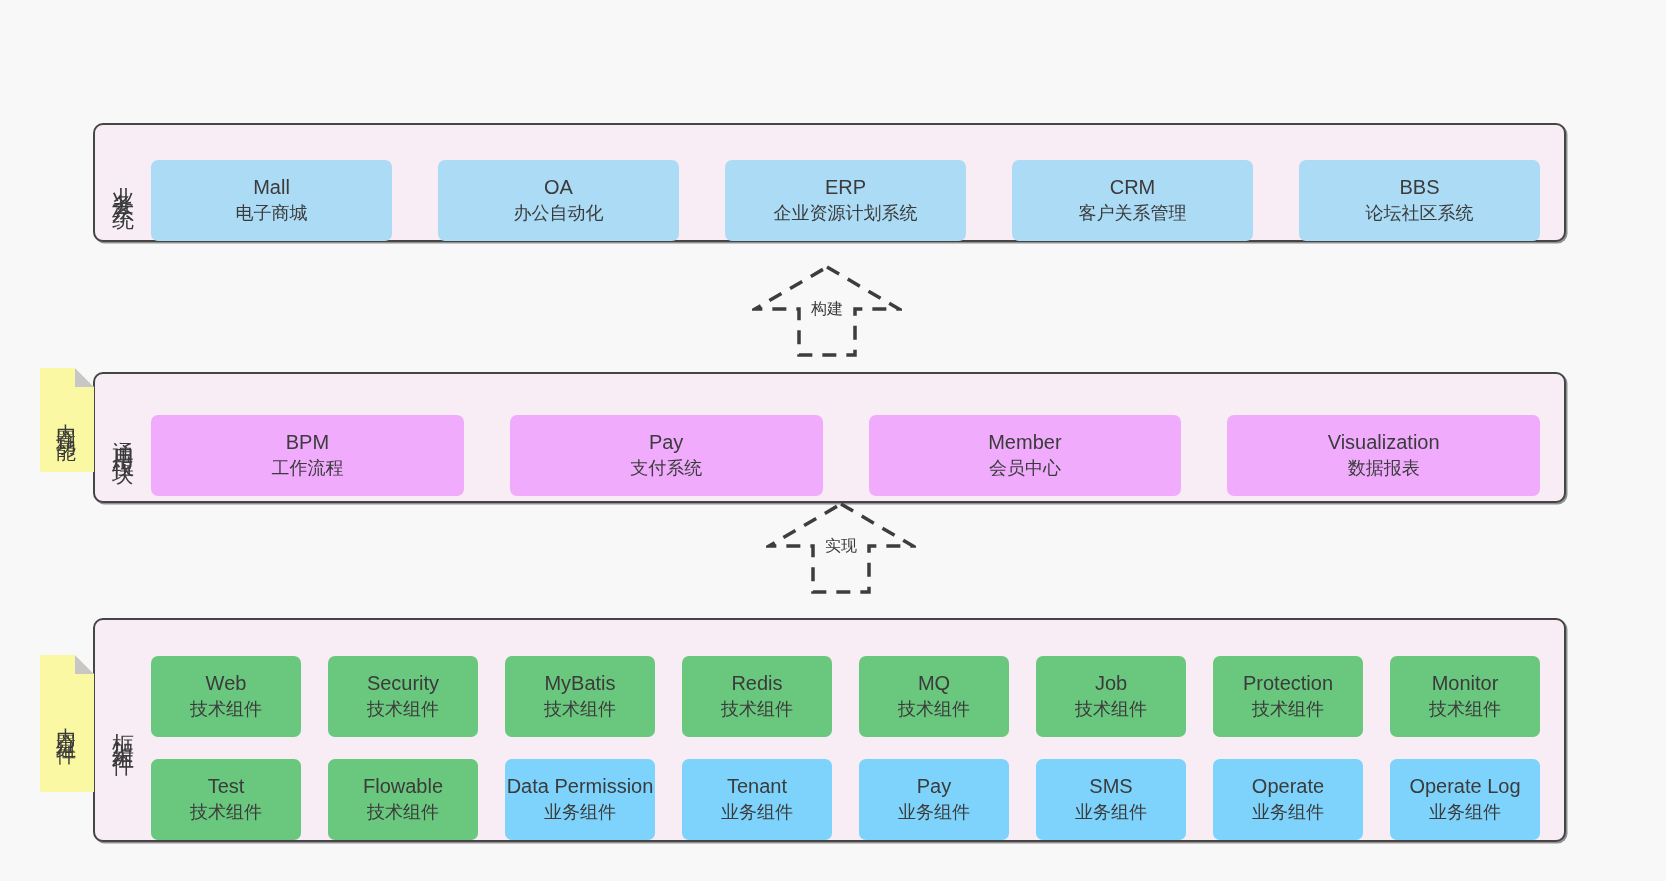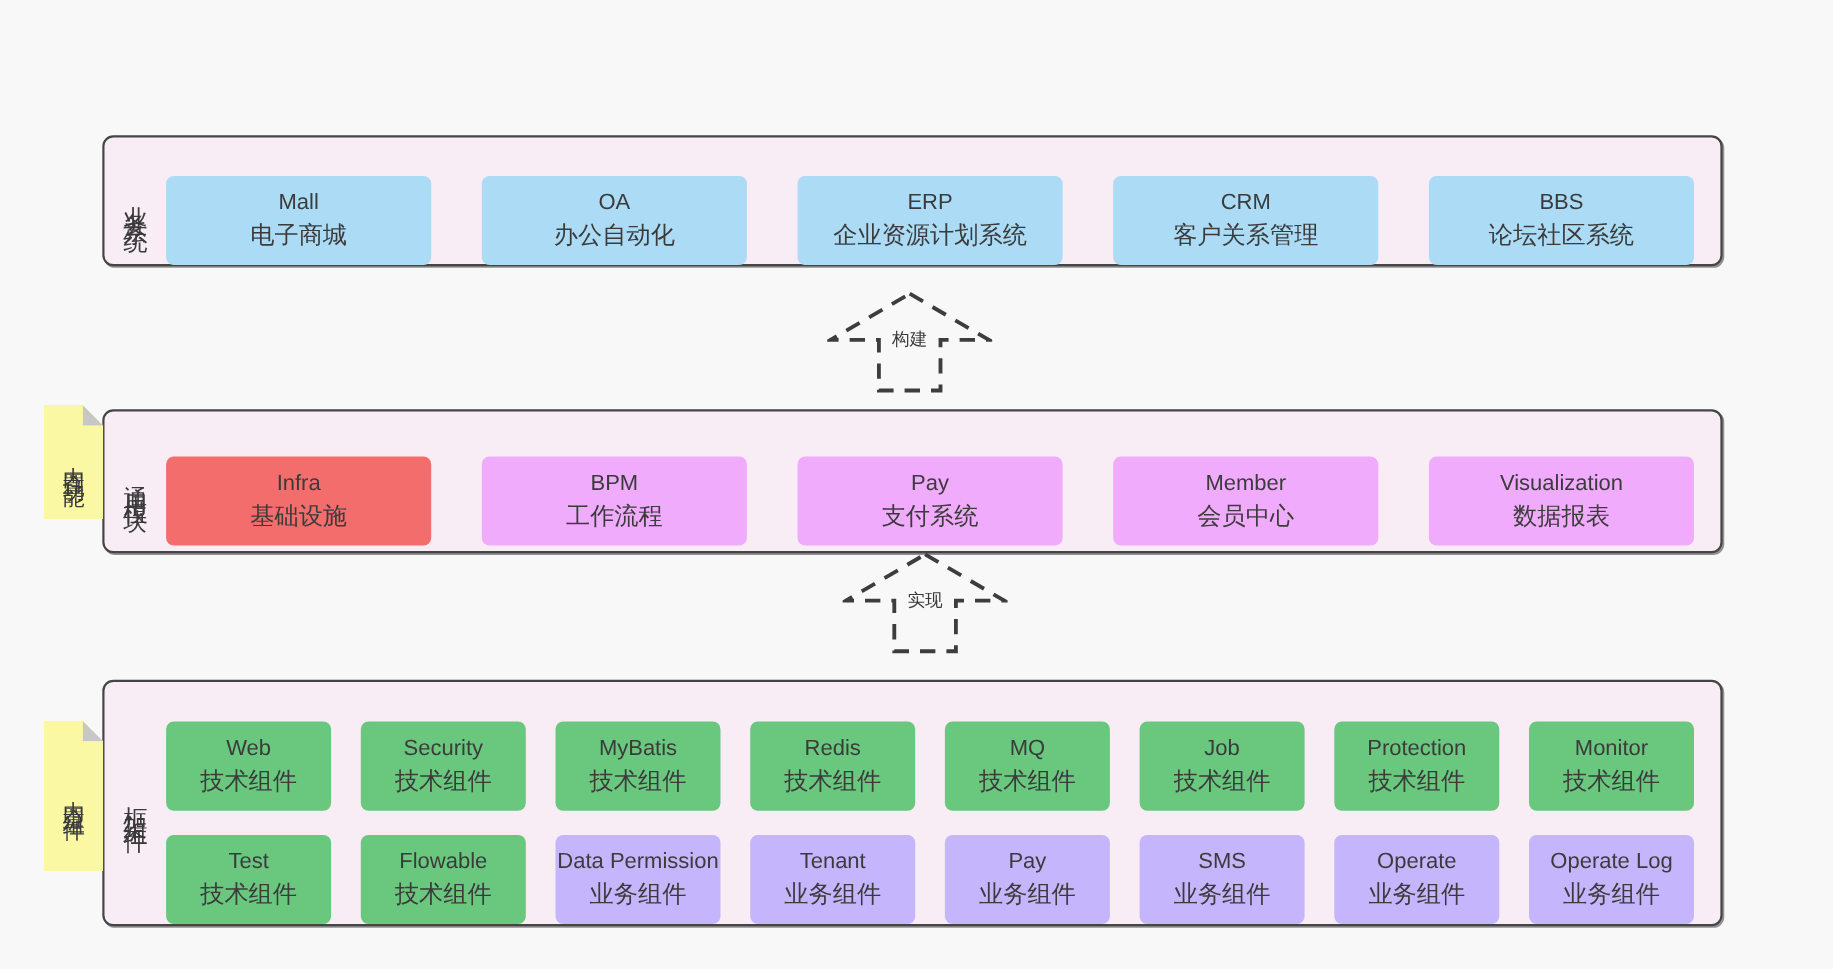--- a/index.html
+++ b/index.html
@@ -27,26 +27,26 @@
   }
   .row-area{flex:1;display:flex;flex-direction:column;justify-content:center;gap:22px;padding-right:24px;margin-top:35px;}
   .box-row{display:flex;gap:46px;}
   .box-row.eight{gap:27px;}
   .box{
     flex:1;height:81px;border-radius:7px;
     display:flex;flex-direction:column;align-items:center;justify-content:center;
     text-align:center;line-height:1.38;
   }
   .box .en{font-size:20px;}
-  .box .zh{font-size:22px;}
+  .box .zh{font-size:18px;}
   .blue{background:#abdbf5;}
   .red{background:#f36d6d;}
   .pink{background:#f0abfc;}
   .green{background:#6ac77e;}
-  .lightgreen{background:#c4b5fd;}
+  .lightgreen{background:#7dd3fc;}
 
   .note{
     position:absolute;left:40px;width:54px;background:#faf8a2;z-index:3;
     display:flex;align-items:center;justify-content:center;
     clip-path:polygon(0 0, calc(100% - 19px) 0, 100% 19px, 100% 100%, 0 100%);
   }
   .note::before{
     content:"";position:absolute;top:0;right:0;width:19px;height:19px;
     background:#c7c7c7;
     clip-path:polygon(0 0, 100% 100%, 0 100%);
@@ -110,24 +110,20 @@
 
 <div class="note" id="note-modules">
   <span>内置功能</span>
 </div>
 <div class="panel" id="panel-modules">
   <div class="panel-label">
     <span>通用模块</span>
   </div>
   <div class="row-area">
     <div class="box-row">
-      <div class="box red">
-        <span class="en">Infra</span>
-        <span class="zh">基础设施</span>
-      </div>
       <div class="box pink">
         <span class="en">BPM</span>
         <span class="zh">工作流程</span>
       </div>
       <div class="box pink">
         <span class="en">Pay</span>
         <span class="zh">支付系统</span>
       </div>
       <div class="box pink">
         <span class="en">Member</span>

